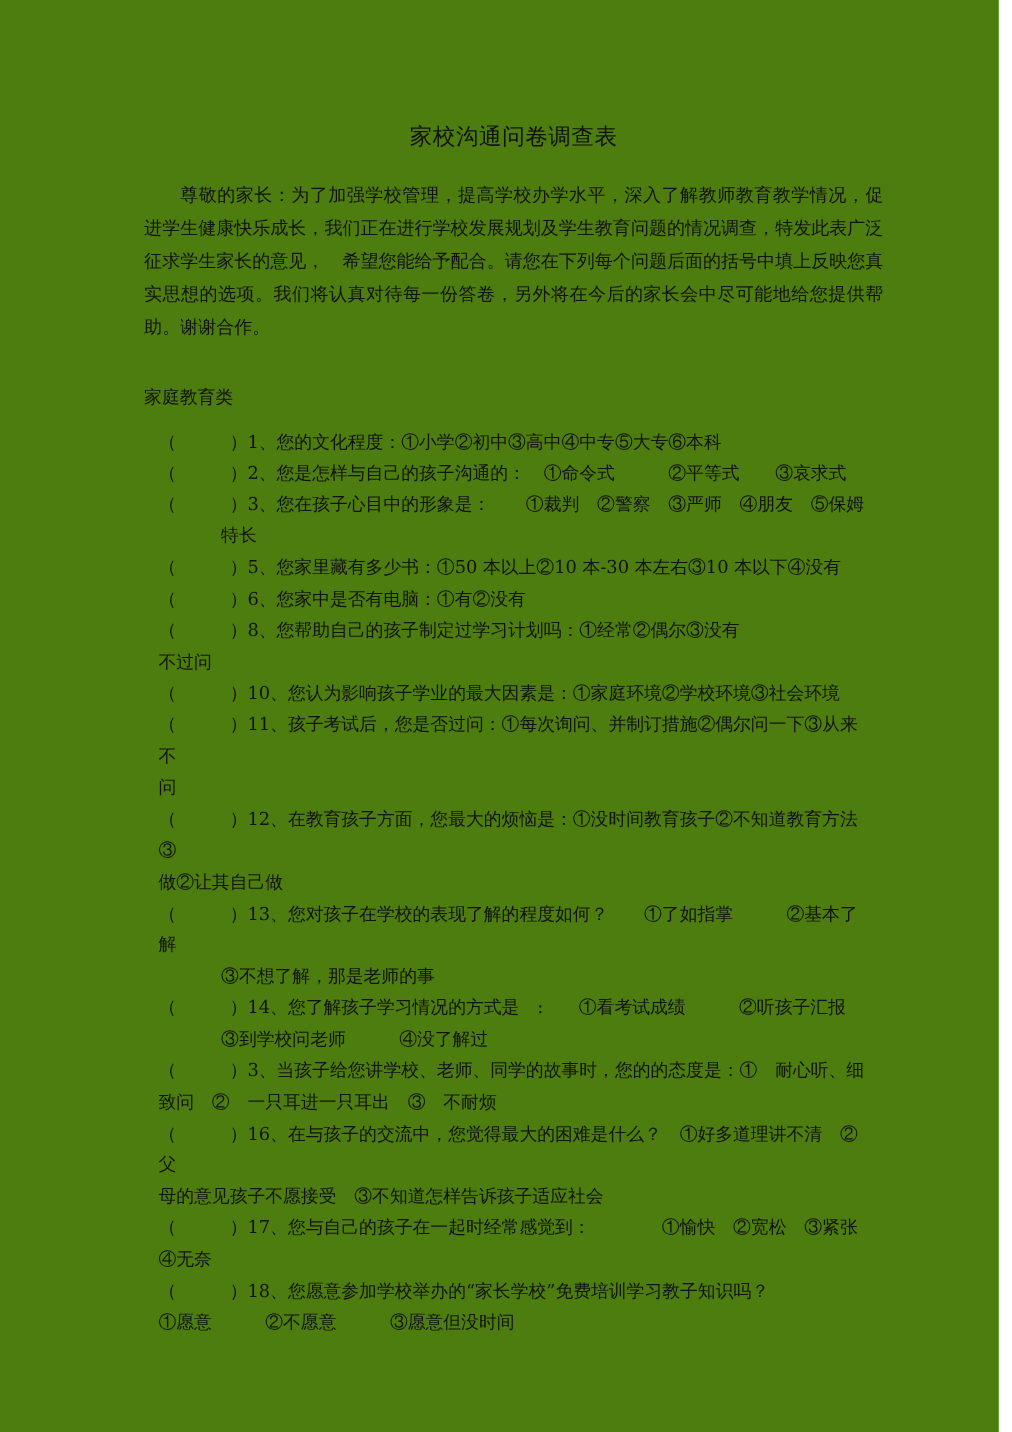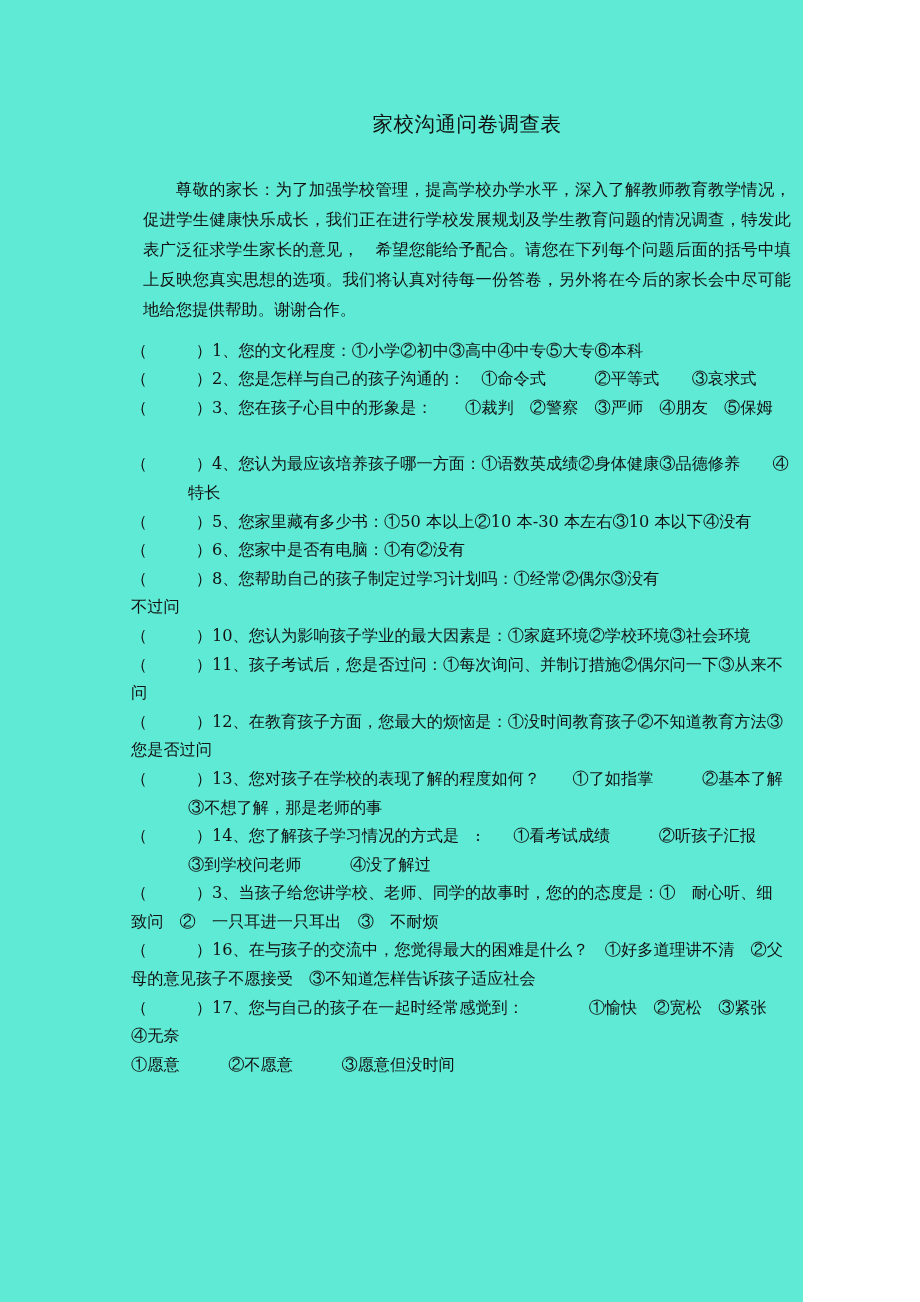--- a/index.html
+++ b/index.html
@@ -7,62 +7,62 @@
     padding: 0;
     background: #ffffff;
   }
   body {
     font-family: "DejaVu Serif", "Liberation Serif", serif;
     color: #1a1a1a;
     -webkit-font-smoothing: none;
   }
   .page {
     position: relative;
-    width: 803px;
+    width: 908px;
     height: 1302px;
-    background: #5eead4;
+    background: #4d7c0f;
     overflow: hidden;
     box-sizing: border-box;
   }
   .content {
     position: absolute;
     left: 131px;
     top: 0;
     width: 672px;
   }
   .doc-title {
     text-align: center;
     font-size: 20.5px;
     line-height: 1.2;
     letter-spacing: 0.5px;
     margin: 0;
     padding-top: 112px;
     font-weight: normal;
     color: #111;
   }
   .intro {
-    margin: 12px;
+    margin: 0;
     padding-top: 26px;
     font-size: 16.4px;
     line-height: 30px;
     text-align: justify;
     text-justify: inter-ideograph;
     text-indent: 2em;
     letter-spacing: 0px;
     color: #121212;
   }
   .section-head {
     margin: 0;
     padding-top: 34px;
     font-size: 16.2px;
     line-height: 28px;
     color: #121212;
   }
   .qlist {
-    margin: 0;
+    margin: 13px;
     padding: 0;
     list-style: none;
   }
   .q {
     font-size: 16.2px;
     line-height: 28.6px;
     color: #121212;
     white-space: pre-wrap;
     text-align: left;
   }
@@ -86,33 +86,33 @@
 </head>
 <body>
 
 <div class="page">
   <div class="content">
 
     <h1 class="doc-title">家校沟通问卷调查表</h1>
 
     <p class="intro">尊敬的家长：为了加强学校管理，提高学校办学水平，深入了解教师教育教学情况，促进学生健康快乐成长，我们正在进行学校发展规划及学生教育问题的情况调查，特发此表广泛征求学生家长的意见，　希望您能给予配合。请您在下列每个问题后面的括号中填上反映您真实思想的选项。我们将认真对待每一份答卷，另外将在今后的家长会中尽可能地给您提供帮助。谢谢合作。</p>
 
+    <div class="section-head">家庭教育类</div>
 
     <div class="qlist" id="qlist">
         <div>
           <div class="q">（　　　）1、您的文化程度：①小学②初中③高中④中专⑤大专⑥本科</div>
         </div>
         <div>
           <div class="q">（　　　）2、您是怎样与自己的孩子沟通的：　①命令式　　　②平等式　　③哀求式</div>
         </div>
         <div>
           <div class="q">（　　　）3、您在孩子心目中的形象是：　　①裁判　②警察　③严师　④朋友　⑤保姆</div>
         </div>
         <div>
-          <div class="q gap-before">（　　　）4、您认为最应该培养孩子哪一方面：①语数英成绩②身体健康③品德修养　　④</div>
           <div class="cont indent">特长</div>
         </div>
         <div>
           <div class="q">（　　　）5、您家里藏有多少书：①50 本以上②10 本-30 本左右③10 本以下④没有</div>
         </div>
         <div>
           <div class="q">（　　　）6、您家中是否有电脑：①有②没有</div>
         </div>
         <div>
           <div class="q">（　　　）8、您帮助自己的孩子制定过学习计划吗：①经常②偶尔③没有</div>
@@ -122,21 +122,21 @@
         </div>
         <div>
           <div class="q">（　　　）10、您认为影响孩子学业的最大因素是：①家庭环境②学校环境③社会环境</div>
         </div>
         <div>
           <div class="q">（　　　）11、孩子考试后，您是否过问：①每次询问、并制订措施②偶尔问一下③从来不</div>
           <div class="cont flush">问</div>
         </div>
         <div>
           <div class="q">（　　　）12、在教育孩子方面，您最大的烦恼是：①没时间教育孩子②不知道教育方法③</div>
-          <div class="cont flush">您是否过问</div>
+          <div class="cont flush">做②让其自己做</div>
         </div>
         <div>
           <div class="q">（　　　）13、您对孩子在学校的表现了解的程度如何？　　①了如指掌　　　②基本了解</div>
           <div class="cont indent">③不想了解，那是老师的事</div>
         </div>
         <div>
           <div class="q">（　　　）14、您了解孩子学习情况的方式是　:　　①看考试成绩　　　②听孩子汇报</div>
           <div class="cont indent">③到学校问老师　　　④没了解过</div>
         </div>
         <div>
@@ -145,18 +145,19 @@
         </div>
         <div>
           <div class="q">（　　　）16、在与孩子的交流中，您觉得最大的困难是什么？　①好多道理讲不清　②父</div>
           <div class="cont flush">母的意见孩子不愿接受　③不知道怎样告诉孩子适应社会</div>
         </div>
         <div>
           <div class="q">（　　　）17、您与自己的孩子在一起时经常感觉到：　　　　①愉快　②宽松　③紧张</div>
           <div class="cont flush">④无奈</div>
         </div>
         <div>
+          <div class="q">（　　　）18、您愿意参加学校举办的“家长学校”免费培训学习教子知识吗？</div>
           <div class="cont flush">①愿意　　　②不愿意　　　③愿意但没时间</div>
         </div>
       </div>
 
   </div>
 </div>
 
 </body></html>

